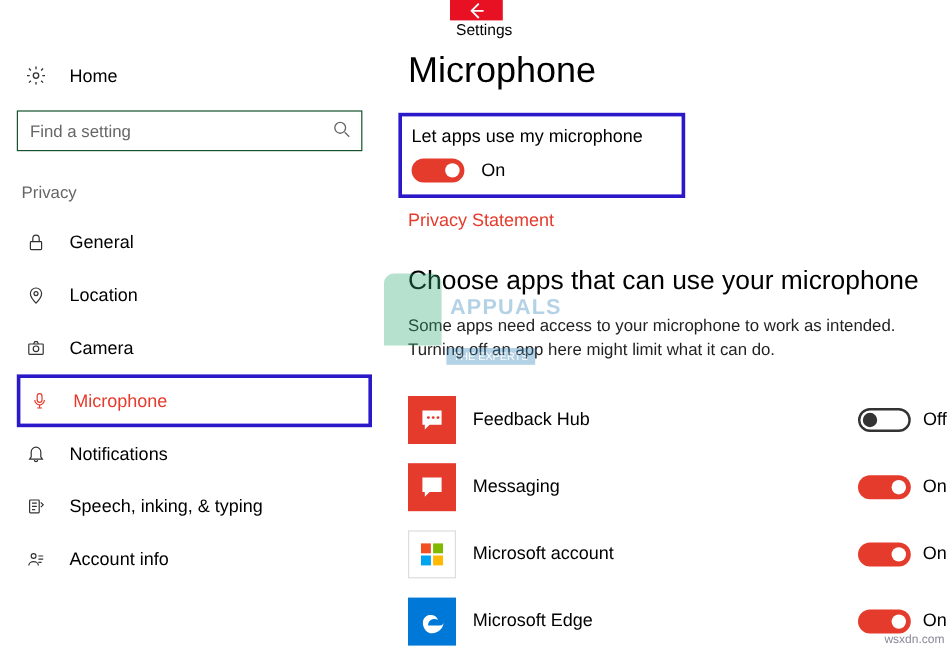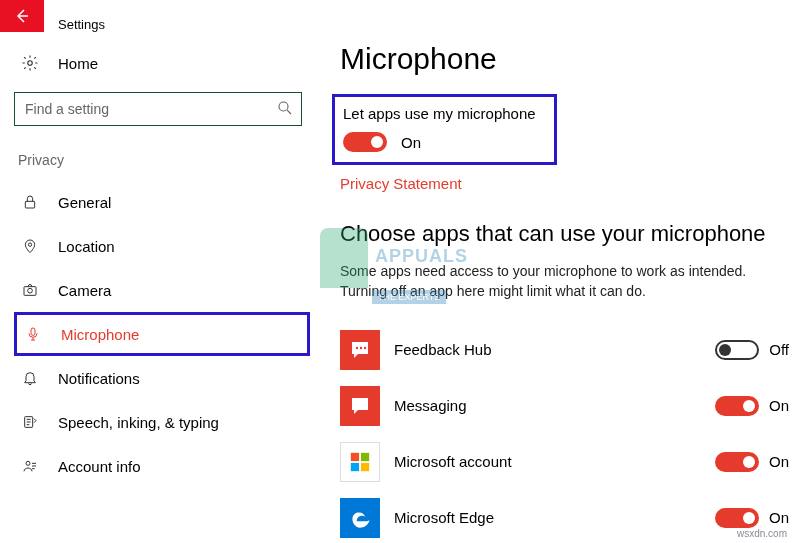--- a/index.html
+++ b/index.html
@@ -1,17 +1,17 @@
 <!DOCTYPE html>
 <html><head>
   <meta charset="utf-8">
   <style>
     * { margin: 0; padding: 0; box-sizing: border-box; }
     body { font-family: "Segoe UI", -apple-system, sans-serif; background: #fff; color: #000; width: 793px; height: 543px; overflow: hidden; position: relative; }
-    .titlebar { height: 32px; display: flex; align-items: flex-end; }
+    .titlebar { height: 32px; display: flex; align-items: center; flex-direction: column; }
     .back-btn { width: 44px; height: 32px; background: #e81123; display: flex; align-items: center; justify-content: center; }
     .back-btn svg { fill: #fff; }
     .title { font-size: 13px; margin-left: 14px; color: #000; }
     .container { display: flex; height: calc(100% - 32px); }
     .sidebar { width: 312px; padding: 14px 0 0 14px; }
     .home-row { display: flex; align-items: center; padding: 8px 6px; margin-bottom: 12px; }
     .home-row .icon { width: 20px; margin-right: 18px; display: flex; justify-content: center; }
     .home-row span { font-size: 15px; }
     .search-wrap { position: relative; width: 288px; margin-bottom: 26px; }
     .search-input { width: 100%; height: 34px; border: 1px solid #14532d; padding: 0 34px 0 10px; font-size: 14px; font-family: inherit; outline: none; }
@@ -19,21 +19,21 @@
     .search-ico { position: absolute; right: 8px; top: 7px; }
     .group-label { font-size: 14px; color: #666; margin: 0 0 12px 4px; }
     .nav-item { display: flex; align-items: center; height: 44px; padding: 0 6px; cursor: default; width: 296px; }
     .nav-item .icon { width: 20px; margin-right: 18px; display: flex; justify-content: center; color: #333; }
     .nav-item span { font-size: 15px; }
     .nav-item.active { border: 3px solid #2a18c9; }
     .nav-item.active span { color: #e53b2c; }
     .nav-item.active .icon { color: #e53b2c; }
     .content { flex: 1; padding: 10px 0 0 28px; position: relative; }
     .h1 { font-size: 30px; font-weight: 300; margin-bottom: 18px; }
-    .highlight-box { border: 3px solid #2a18c9; display: inline-block; padding: 8px 18px 10px 8px; margin-left: -8px; text-align: right; }
+    .highlight-box { border: 3px solid #2a18c9; display: inline-block; padding: 8px 32px 10px 8px; margin-left: -8px; text-align: right; }
     .sub-label { font-size: 15px; margin-bottom: 10px; }
     .toggle-row { display: flex; align-items: center; gap: 14px; }
     .toggle { width: 44px; height: 20px; border-radius: 10px; position: relative; }
     .toggle.on { background: #e53b2c; }
     .toggle.off { background: #fff; border: 2px solid #333; }
     .toggle .knob { position: absolute; width: 12px; height: 12px; border-radius: 50%; background: #fff; top: 4px; }
     .toggle.on .knob { right: 4px; }
     .toggle.off .knob { left: 2px; top: 2px; background: #333; }
     .toggle-state { font-size: 15px; }
     .privacy-link { color: #e53b2c; font-size: 15px; margin-top: 10px; display: inline-block; }

